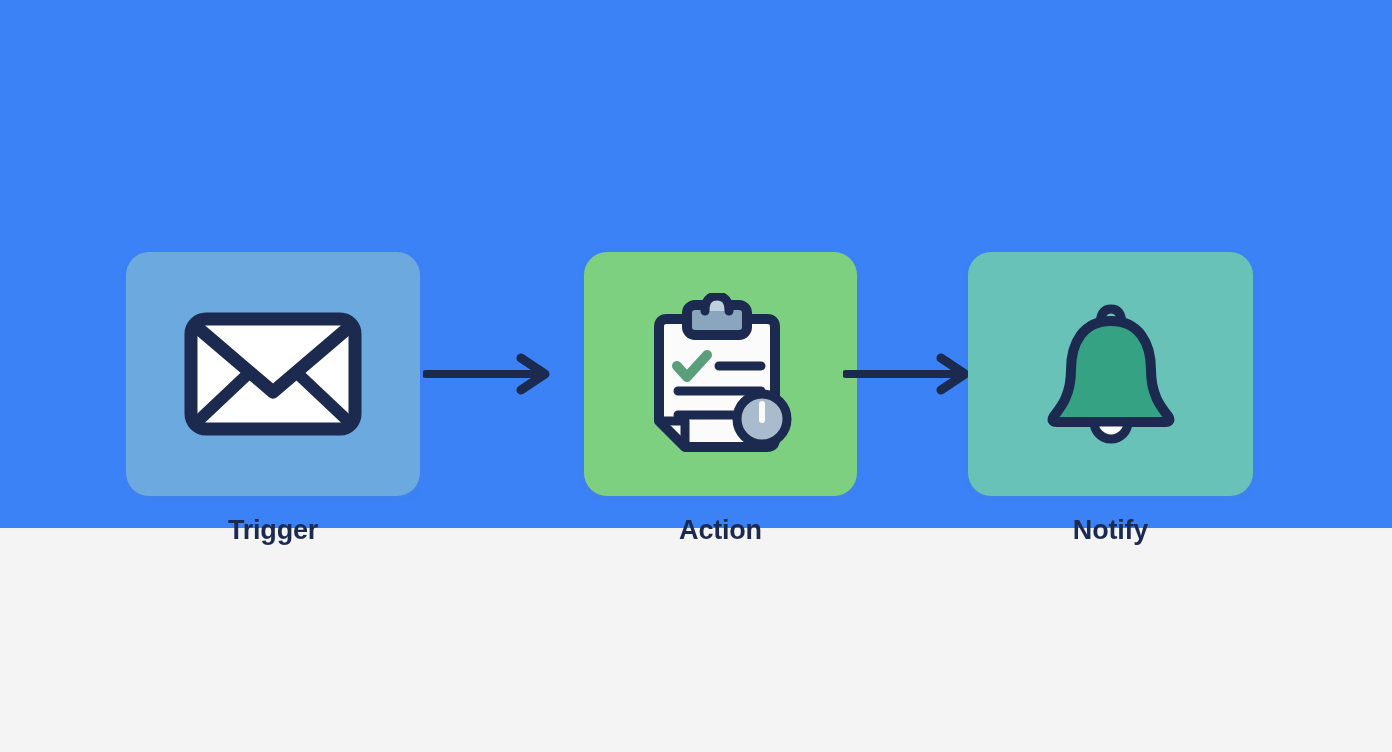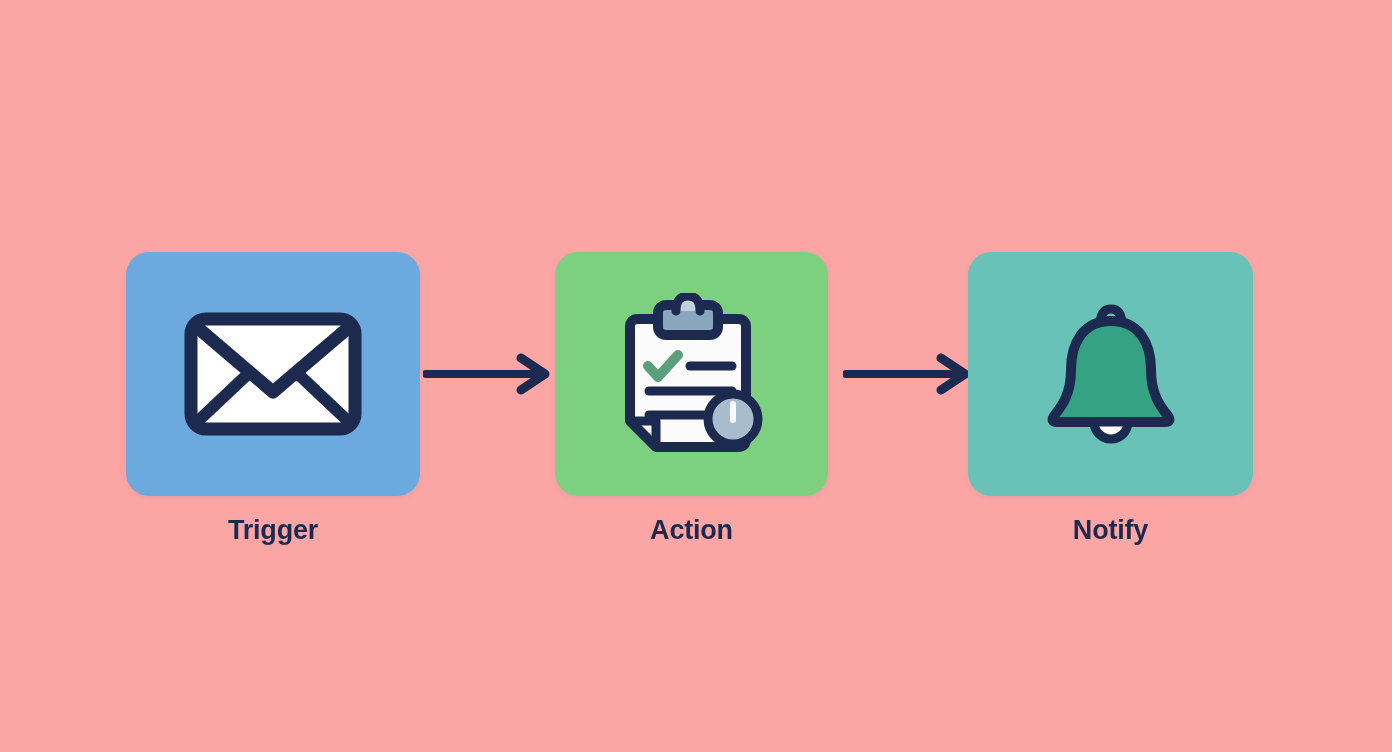--- a/index.html
+++ b/index.html
@@ -10,35 +10,35 @@
     width: 1392px;
     height: 752px;
     background: #f4f4f4;
     font-family: "Liberation Sans", sans-serif;
     overflow: hidden;
   }
 
   #flow-canvas {
     position: relative;
     width: 1392px;
-    height: 752px;
-    background: #fca5a5;
+    height: 528px;
+    background: #3b82f6;
   }
 
   
   .step {
     position: absolute;
     top: 252px;
     width: 294px;
     display: flex;
     flex-direction: column;
     align-items: center;
   }
   .step-1 { left: 126px; }
-  .step-2 { left: 555px; width: 273px; }
+  .step-2 { left: 584px; width: 273px; }
   .step-3 { left: 968px; width: 285px; }
 
   .card {
     width: 100%;
     height: 244px;
     border-radius: 23px;
     display: flex;
     align-items: center;
     justify-content: center;
     box-shadow: 0 2px 5px rgba(120,130,145,0.13);

